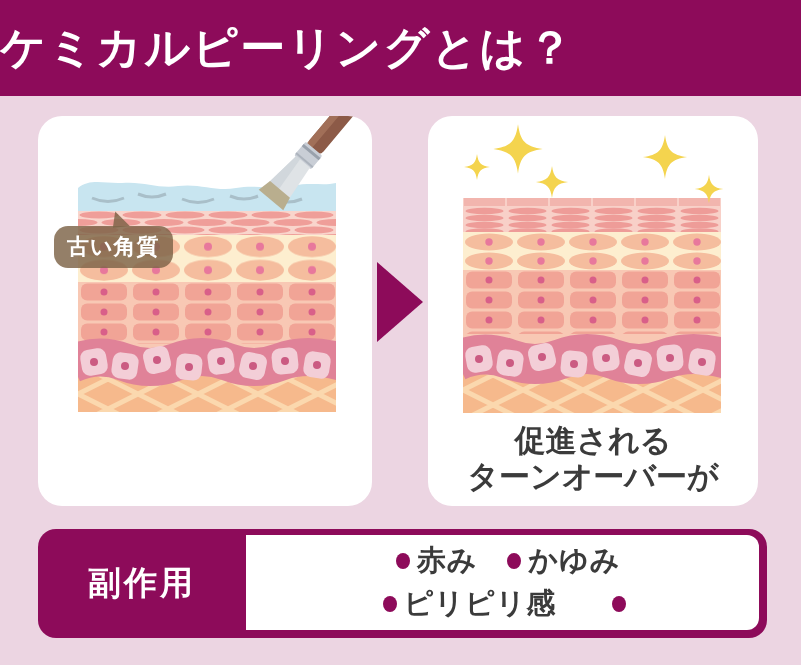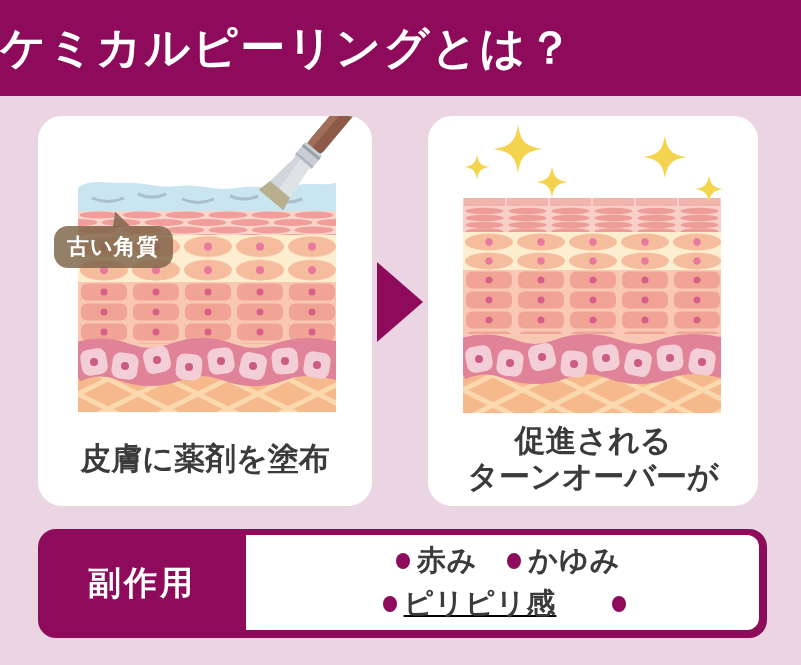--- a/index.html
+++ b/index.html
@@ -64,21 +64,21 @@
     display:flex; align-items:center; justify-content:center;
     color:#FFFFFF; font-size:33px; font-weight:bold; letter-spacing:3px;
   }
   .se-panel {
     position:absolute; left:208px; top:6px; right:8px; bottom:8px;
     background:#FFFFFF; border-radius:0 12px 12px 0;
     display:flex; flex-direction:column; justify-content:center; gap:3px;
   }
   .se-row { display:flex; align-items:center; justify-content:center;padding-left:11px; }
   .se-row.r1 { gap:30px; }
-  .se-row.r2 { gap:56px;text-decoration:underline; }
+  .se-row.r2 { gap:56px; }
   .se-item {
     display:flex; align-items:center;
     color:#3B3B3B; font-size:29px; font-weight:bold; letter-spacing:1px;
   }
   .dot {
     width:14px; height:16px; border-radius:50%;
     background:#8D0B5A; margin-right:7px; flex-shrink:0;
   }
 </style>
 </head>
@@ -194,21 +194,20 @@
         <polygon points="-13,-13 -1,-13 -4,-50 -9,-50" fill="#CBD2D7" opacity="0.7"></polygon>
         <polygon points="-16,0 16,0 13,-14 -13,-14" fill="#B9AE8E"></polygon>
       </g>
     </svg>
 
     <div class="bubble">
       <span class="bubble-tail"></span>
       <span>古い角質</span>
     </div>
 
-    <div class="caption">皮膚に薬剤を塗布</div>
   </div>
 
   <div class="arrow"></div>
 
   <div class="card after">
 
     <svg class="skin-svg" width="258" height="215" viewBox="0 0 258 215">
 
       <g transform="translate(0,0)">
         <rect width="258" height="34" fill="#F8D0C8"></rect>

